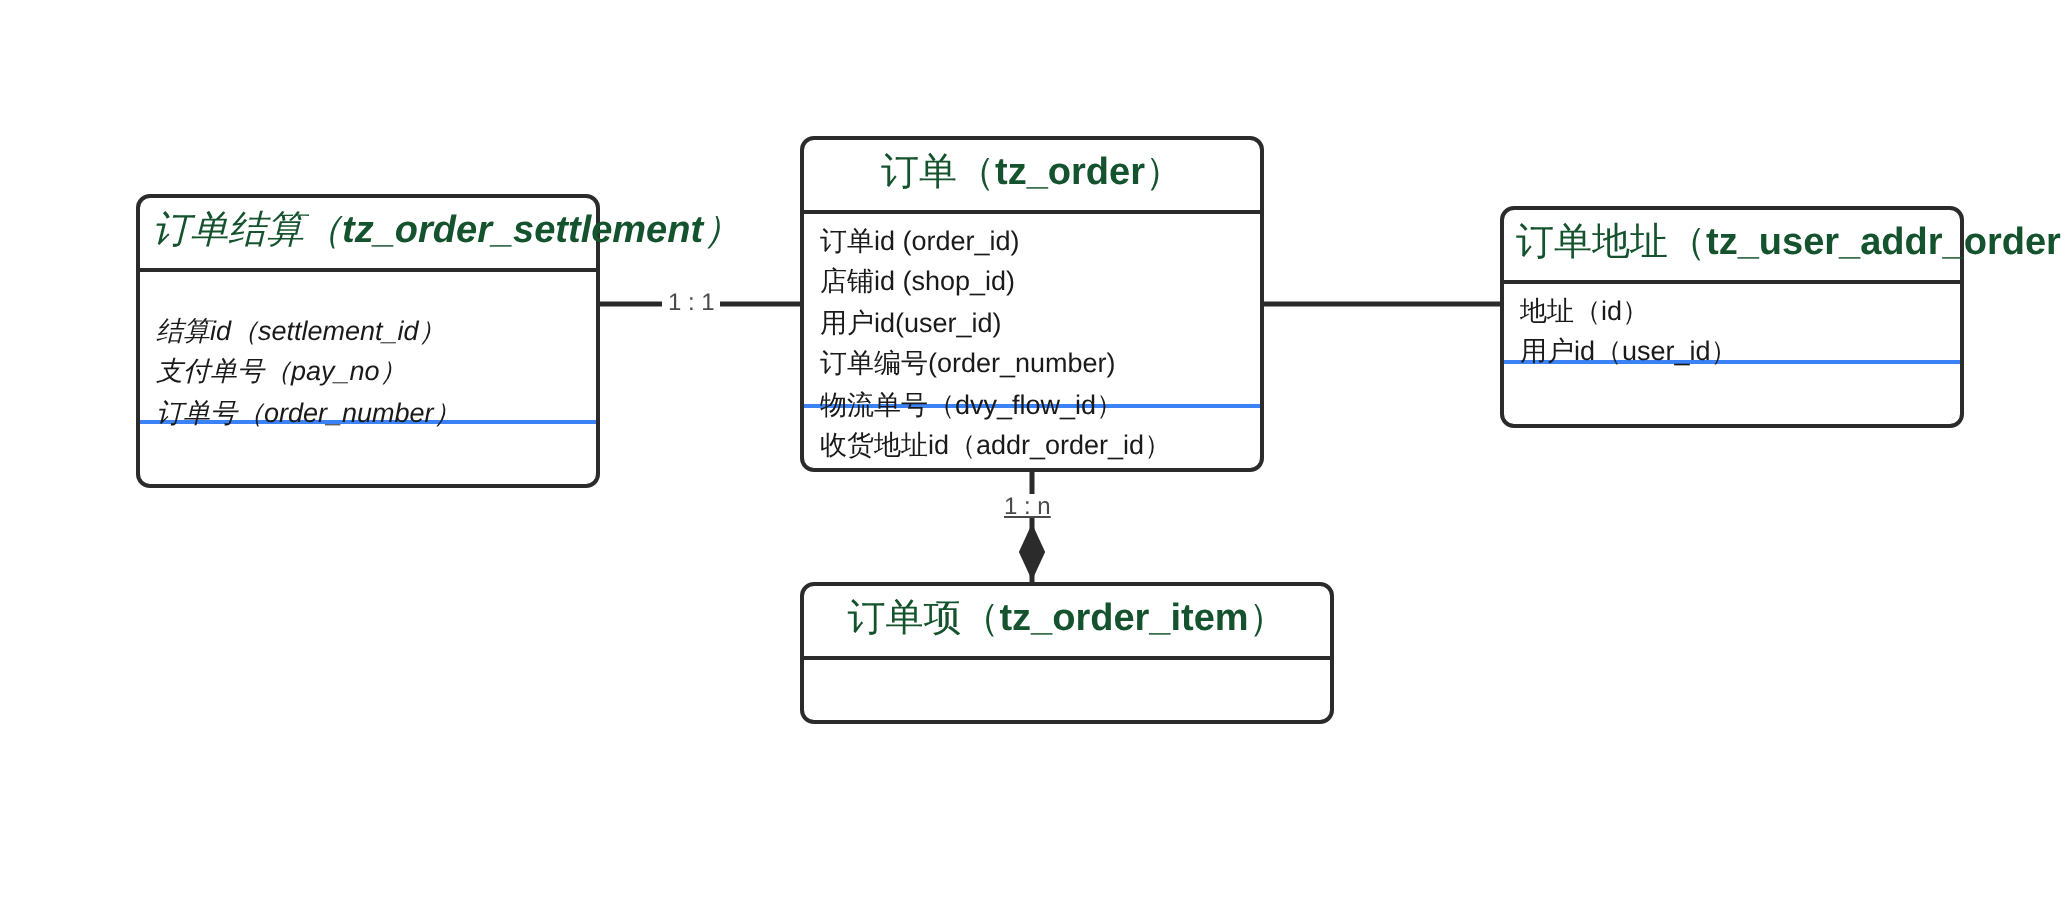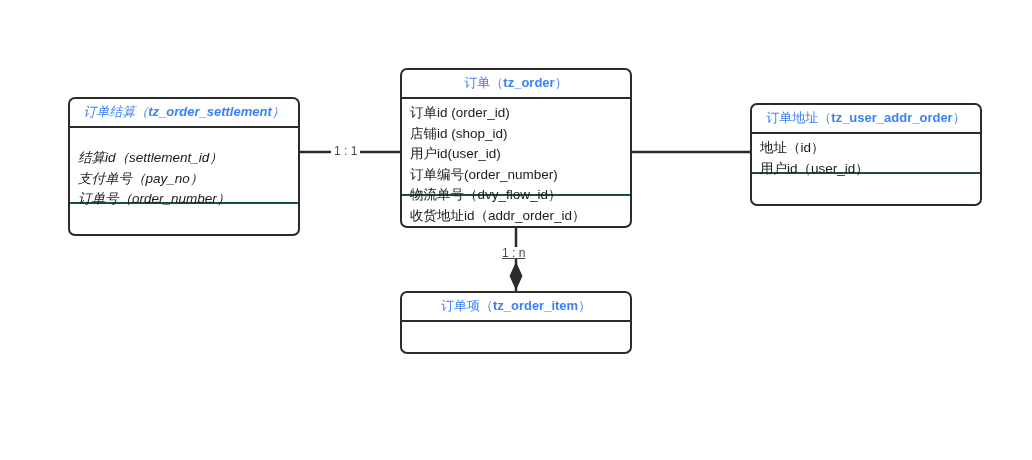--- a/index.html
+++ b/index.html
@@ -30,34 +30,34 @@
     position: absolute;
     box-sizing: border-box;
     background: #ffffff;
     border: 2px solid #2b2b2b;
     border-radius: 7px;
     z-index: 2;
   }
   .entity-header {
     box-sizing: border-box;
     text-align: center;
-    font-size: 13px;
-    color: #3b82f6;
+    font-size: 19px;
+    color: #14532d;
     border-bottom: 2px solid #2b2b2b;
     padding: 5px 6px 6px 6px;
     white-space: nowrap;
     line-height: 1.25;
   }
   .entity-header .cn { font-weight: normal; }
   .entity-header .paren { font-weight: normal; }
   .entity-header .tbl { font-weight: bold; }
 
   .entity-attrs {
     box-sizing: border-box;
-    border-bottom: 2px solid #14532d;
+    border-bottom: 2px solid #3b82f6;
     padding: 4px 0 5px 8px;
   }
   .attr {
     font-size: 13.5px;
     color: #1a1a1a;
     line-height: 1.52;
     white-space: nowrap;
   }
   .entity-footer {
     box-sizing: border-box;
@@ -70,21 +70,21 @@
   #ent-settlement .entity-footer { height: 30px; }
 
   #ent-order      { left: 400px; top: 68px;  width: 232px; }
   #ent-order .entity-attrs  { height: 97px; }
   #ent-order .entity-footer { height: 30px; }
 
   #ent-addr       { left: 750px; top: 103px; width: 232px; }
   #ent-addr .entity-attrs  { height: 40px; }
   #ent-addr .entity-footer { height: 30px; }
 
-  #ent-item       { left: 400px; top: 291px; width: 232px; }
+  #ent-item       { left: 400px; top: 291px; width: 267px; }
   #ent-item .entity-attrs  { height: 78px; }
   #ent-item .entity-footer { height: 30px; }
 
   
   .card-label {
     position: absolute;
     font-size: 12px;
     color: #4a4a4a;
     background: #ffffff;
     padding: 0 3px;

